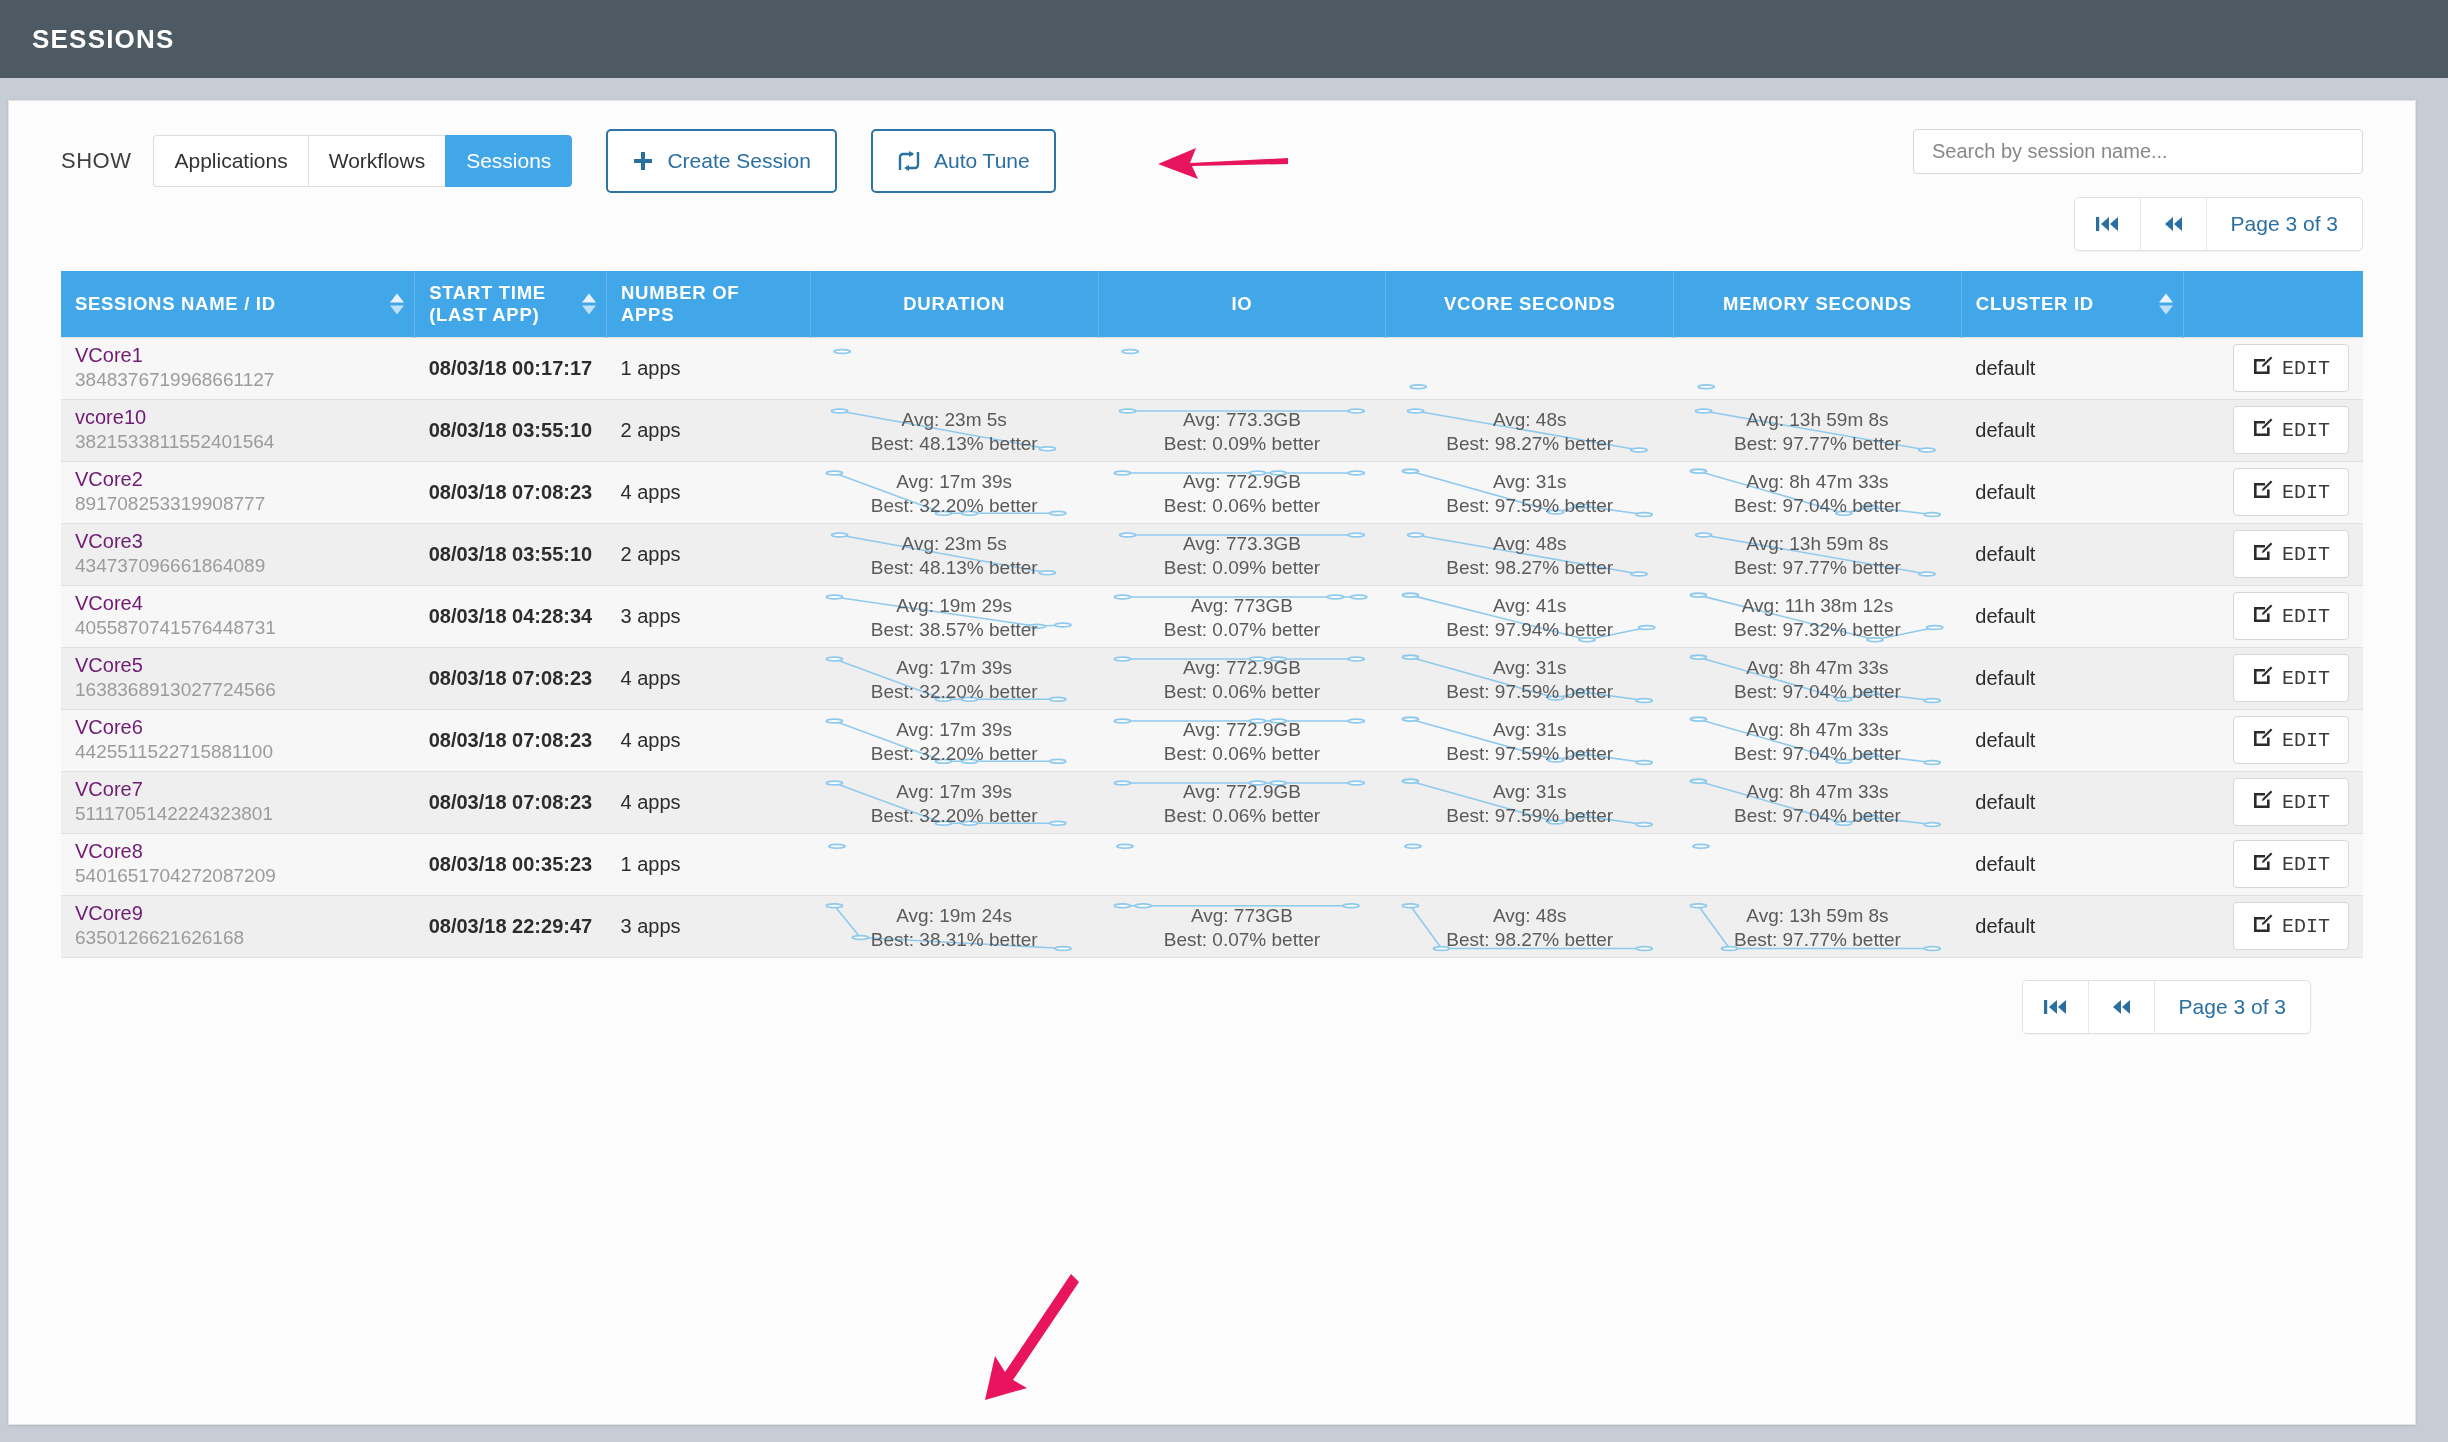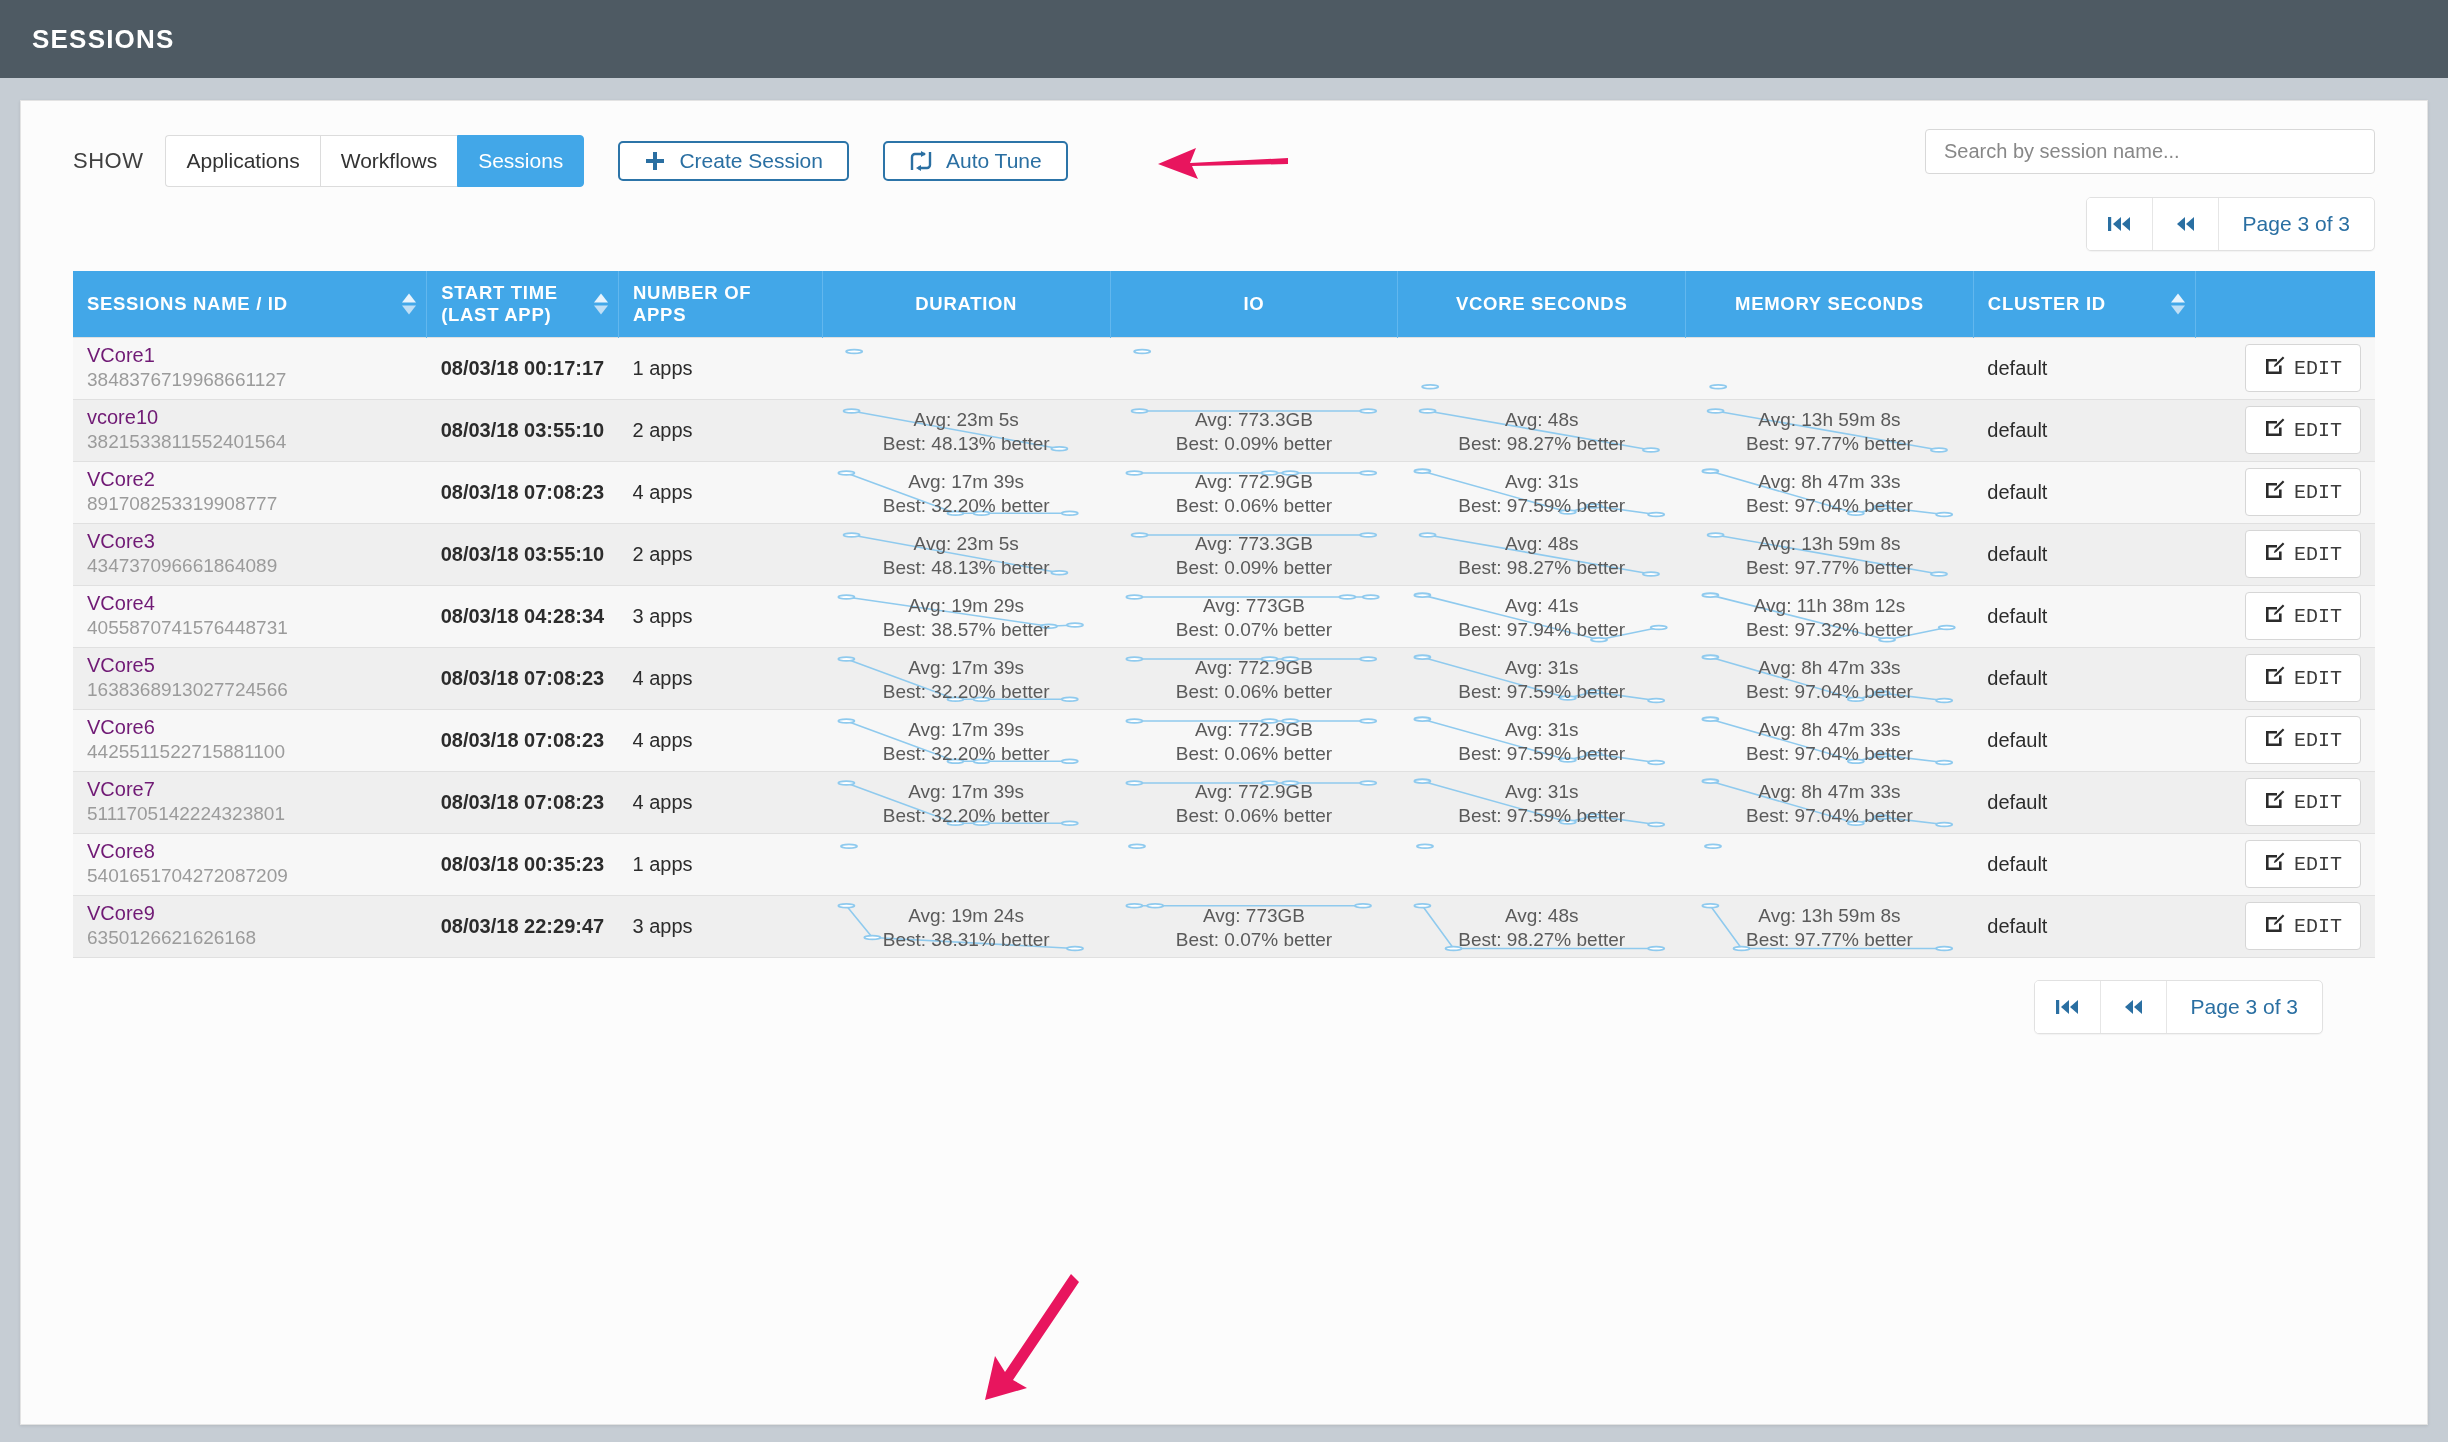--- a/index.html
+++ b/index.html
@@ -21,21 +21,21 @@
   #topbar .title {
     color: #ffffff;
     font-size: 26px;
     font-weight: 600;
     letter-spacing: 1.2px;
   }
 
   
   #panel {
     position: absolute;
-    left: 20px; top: 100px;
+    left: 8px; top: 100px;
     width: 2408px; height: 1325px;
     background: #fcfcfc;
     border: 1px solid #e3e3e3;
     box-shadow: 0 1px 3px rgba(0,0,0,.10);
   }
 
   
   #toolbar {
     display: flex; align-items: center;
     padding: 24px 0 0 52px;
@@ -59,21 +59,21 @@
     cursor: pointer;
     text-align: right;
   }
   .seg:first-child { border-radius: 4px 0 0 4px; }
   .seg:last-child  { border-right-width: 1px; border-radius: 0 4px 4px 0; }
   .seg.active {
     background: #42a7e8; border-color: #42a7e8; color:#fff;
   }
 
   .btn-outline {
-    height: 40px;
+    height: 64px;
     margin-left: 34px;
     padding: 0 24px;
     background: #ffffff;
     border: 2px solid #2c74a8;
     border-radius: 5px;
     color: #2a6fa2;
     font-size: 21px;
     display: flex; align-items: center; gap: 13px;
     cursor: pointer;
   }

